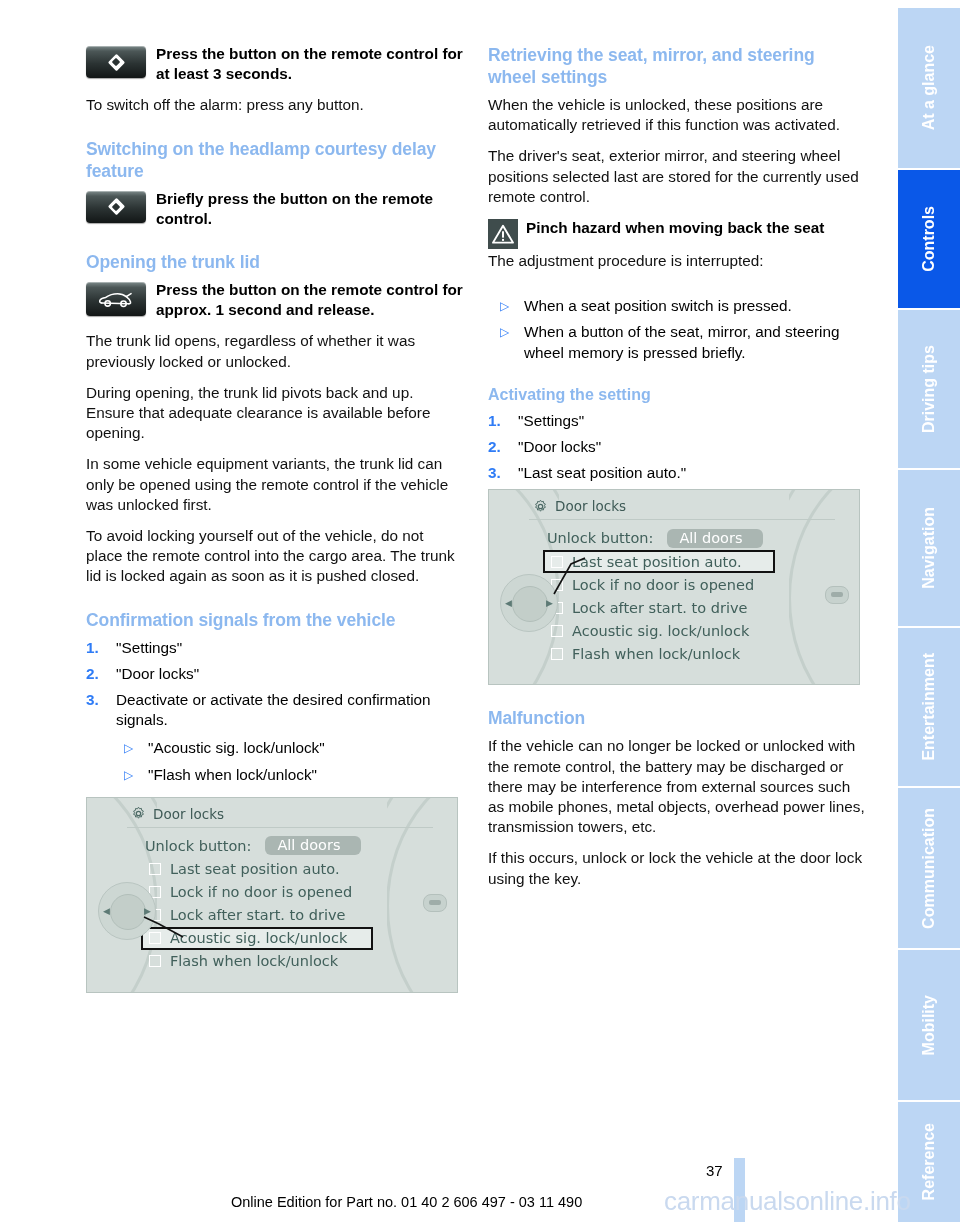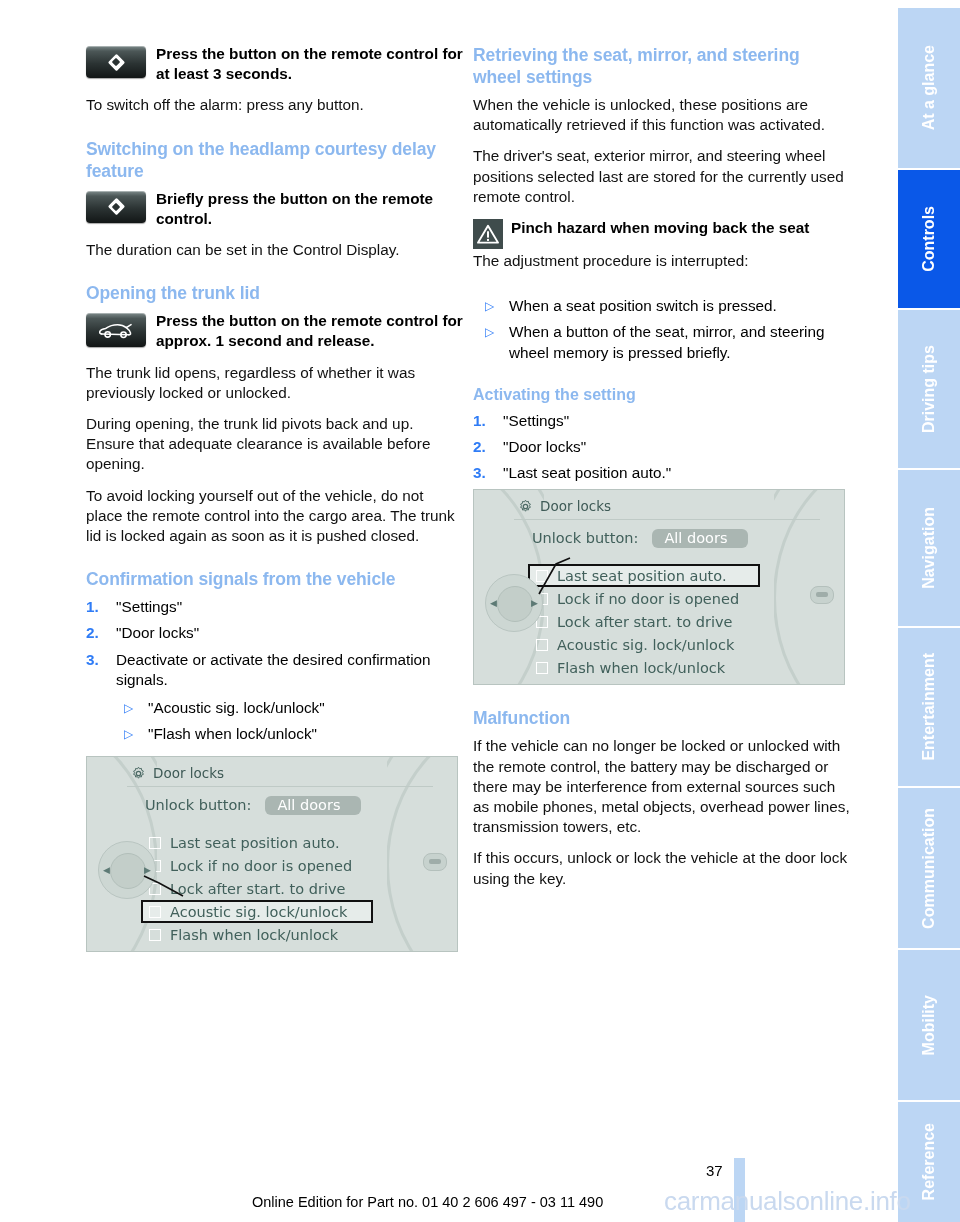--- a/index.html
+++ b/index.html
@@ -23,21 +23,21 @@
     background: #ffffff;
   }
 
   
   .col {
     position: absolute;
     top: 44px;
     width: 378px;
   }
   .col-left  { left: 86px; }
-  .col-right { left: 473px; }
+  .col-right { left: 488px; }
 
   
   h2.sec {
     font-size: 17.5px;
     line-height: 1.26;
     font-weight: bold;
     color: #8cb8ef;
     margin: 22px 0 7px 0;
     letter-spacing: -0.1px;
   }
@@ -234,21 +234,21 @@
     margin-left: -4px;
     padding-left: 6px;
     width: 232px;
   }
   .fig-unlockrow {
     display: flex;
     align-items: center;
     height: 24px;
     color: #41605b;
     font-size: 14.5px;
-    margin-bottom: 14px;
+    margin-bottom: 0;
   }
   .fig-value {
     background: #aab6b2;
     color: #ffffff;
     padding: 1px 21px 2px 12px;
     margin-left: 14px;
     font-size: 14.5px;
     border-radius: 6px;
   }
   .fig-knob {
@@ -337,21 +337,21 @@
   .page-number-bar {
     position: absolute;
     left: 734px;
     top: 1158px;
     width: 11px;
     height: 64px;
     background: #bcd6f4;
   }
   .footer-note {
     position: absolute;
-    left: 252px;
+    left: 231px;
     top: 1194px;
     font-size: 14.5px;
     color: #000;
     font-family: "Liberation Sans", sans-serif;
   }
   .watermark {
     position: absolute;
     left: 664px;
     top: 1186px;
     font-size: 26px;
@@ -377,39 +377,39 @@
 
     <h2 class="sec">Switching on the headlamp courtesy delay feature</h2>
 
     <div class="iconrow">
       <span class="keybtn">
         <span class="diamond-icon"></span>
       </span>
       <span class="txt">Briefly press the button on the remote control.</span>
     </div>
 
-    <p class="body">The duration can be set in the Control Display.</p>
 
     <h2 class="sec">Opening the trunk lid</h2>
 
     <div class="iconrow">
       <span class="keybtn tall">
         <svg class="car-icon" viewBox="0 0 48 24">
           <path d="M6,17 C4,17 3,15.6 3.6,14 C4.4,11.8 7,10.6 11,10 C15,7.2 20,5.4 26,5.4 C31,5.4 34,6.6 37,9 L43,5.2" fill="none" stroke="#ffffff" stroke-width="2" stroke-linecap="round" stroke-linejoin="round"></path>
           <path d="M37,9 C40,11.2 42,13.6 42.4,16 C42.7,17.4 41.6,18 40,18" fill="none" stroke="#ffffff" stroke-width="2" stroke-linecap="round"></path>
           <path d="M6,17 L40,18" fill="none" stroke="#ffffff" stroke-width="2" stroke-linecap="round"></path>
           <circle cx="13.5" cy="17.6" r="3.4" fill="none" stroke="#ffffff" stroke-width="2"></circle>
           <circle cx="33.5" cy="18" r="3.4" fill="none" stroke="#ffffff" stroke-width="2"></circle>
         </svg>
       </span>
       <span class="txt">Press the button on the remote control for approx. 1 second and release.</span>
     </div>
 
     <p class="body">The trunk lid opens, regardless of whether it was previously locked or unlocked.</p>
     <p class="body">During opening, the trunk lid pivots back and up. Ensure that adequate clearance is available before opening.</p>
+    <p class="body">In some vehicle equipment variants, the trunk lid can only be opened using the remote control if the vehicle was unlocked first.</p>
     <p class="body">To avoid locking yourself out of the vehicle, do not place the remote control into the cargo area. The trunk lid is locked again as soon as it is pushed closed.</p>
 
     <h2 class="sec">Confirmation signals from the vehicle</h2>
 
     <ol class="steps">
       <li>
         <span class="num">1.</span>
         <span>"Settings"</span>
       </li>
       <li>

